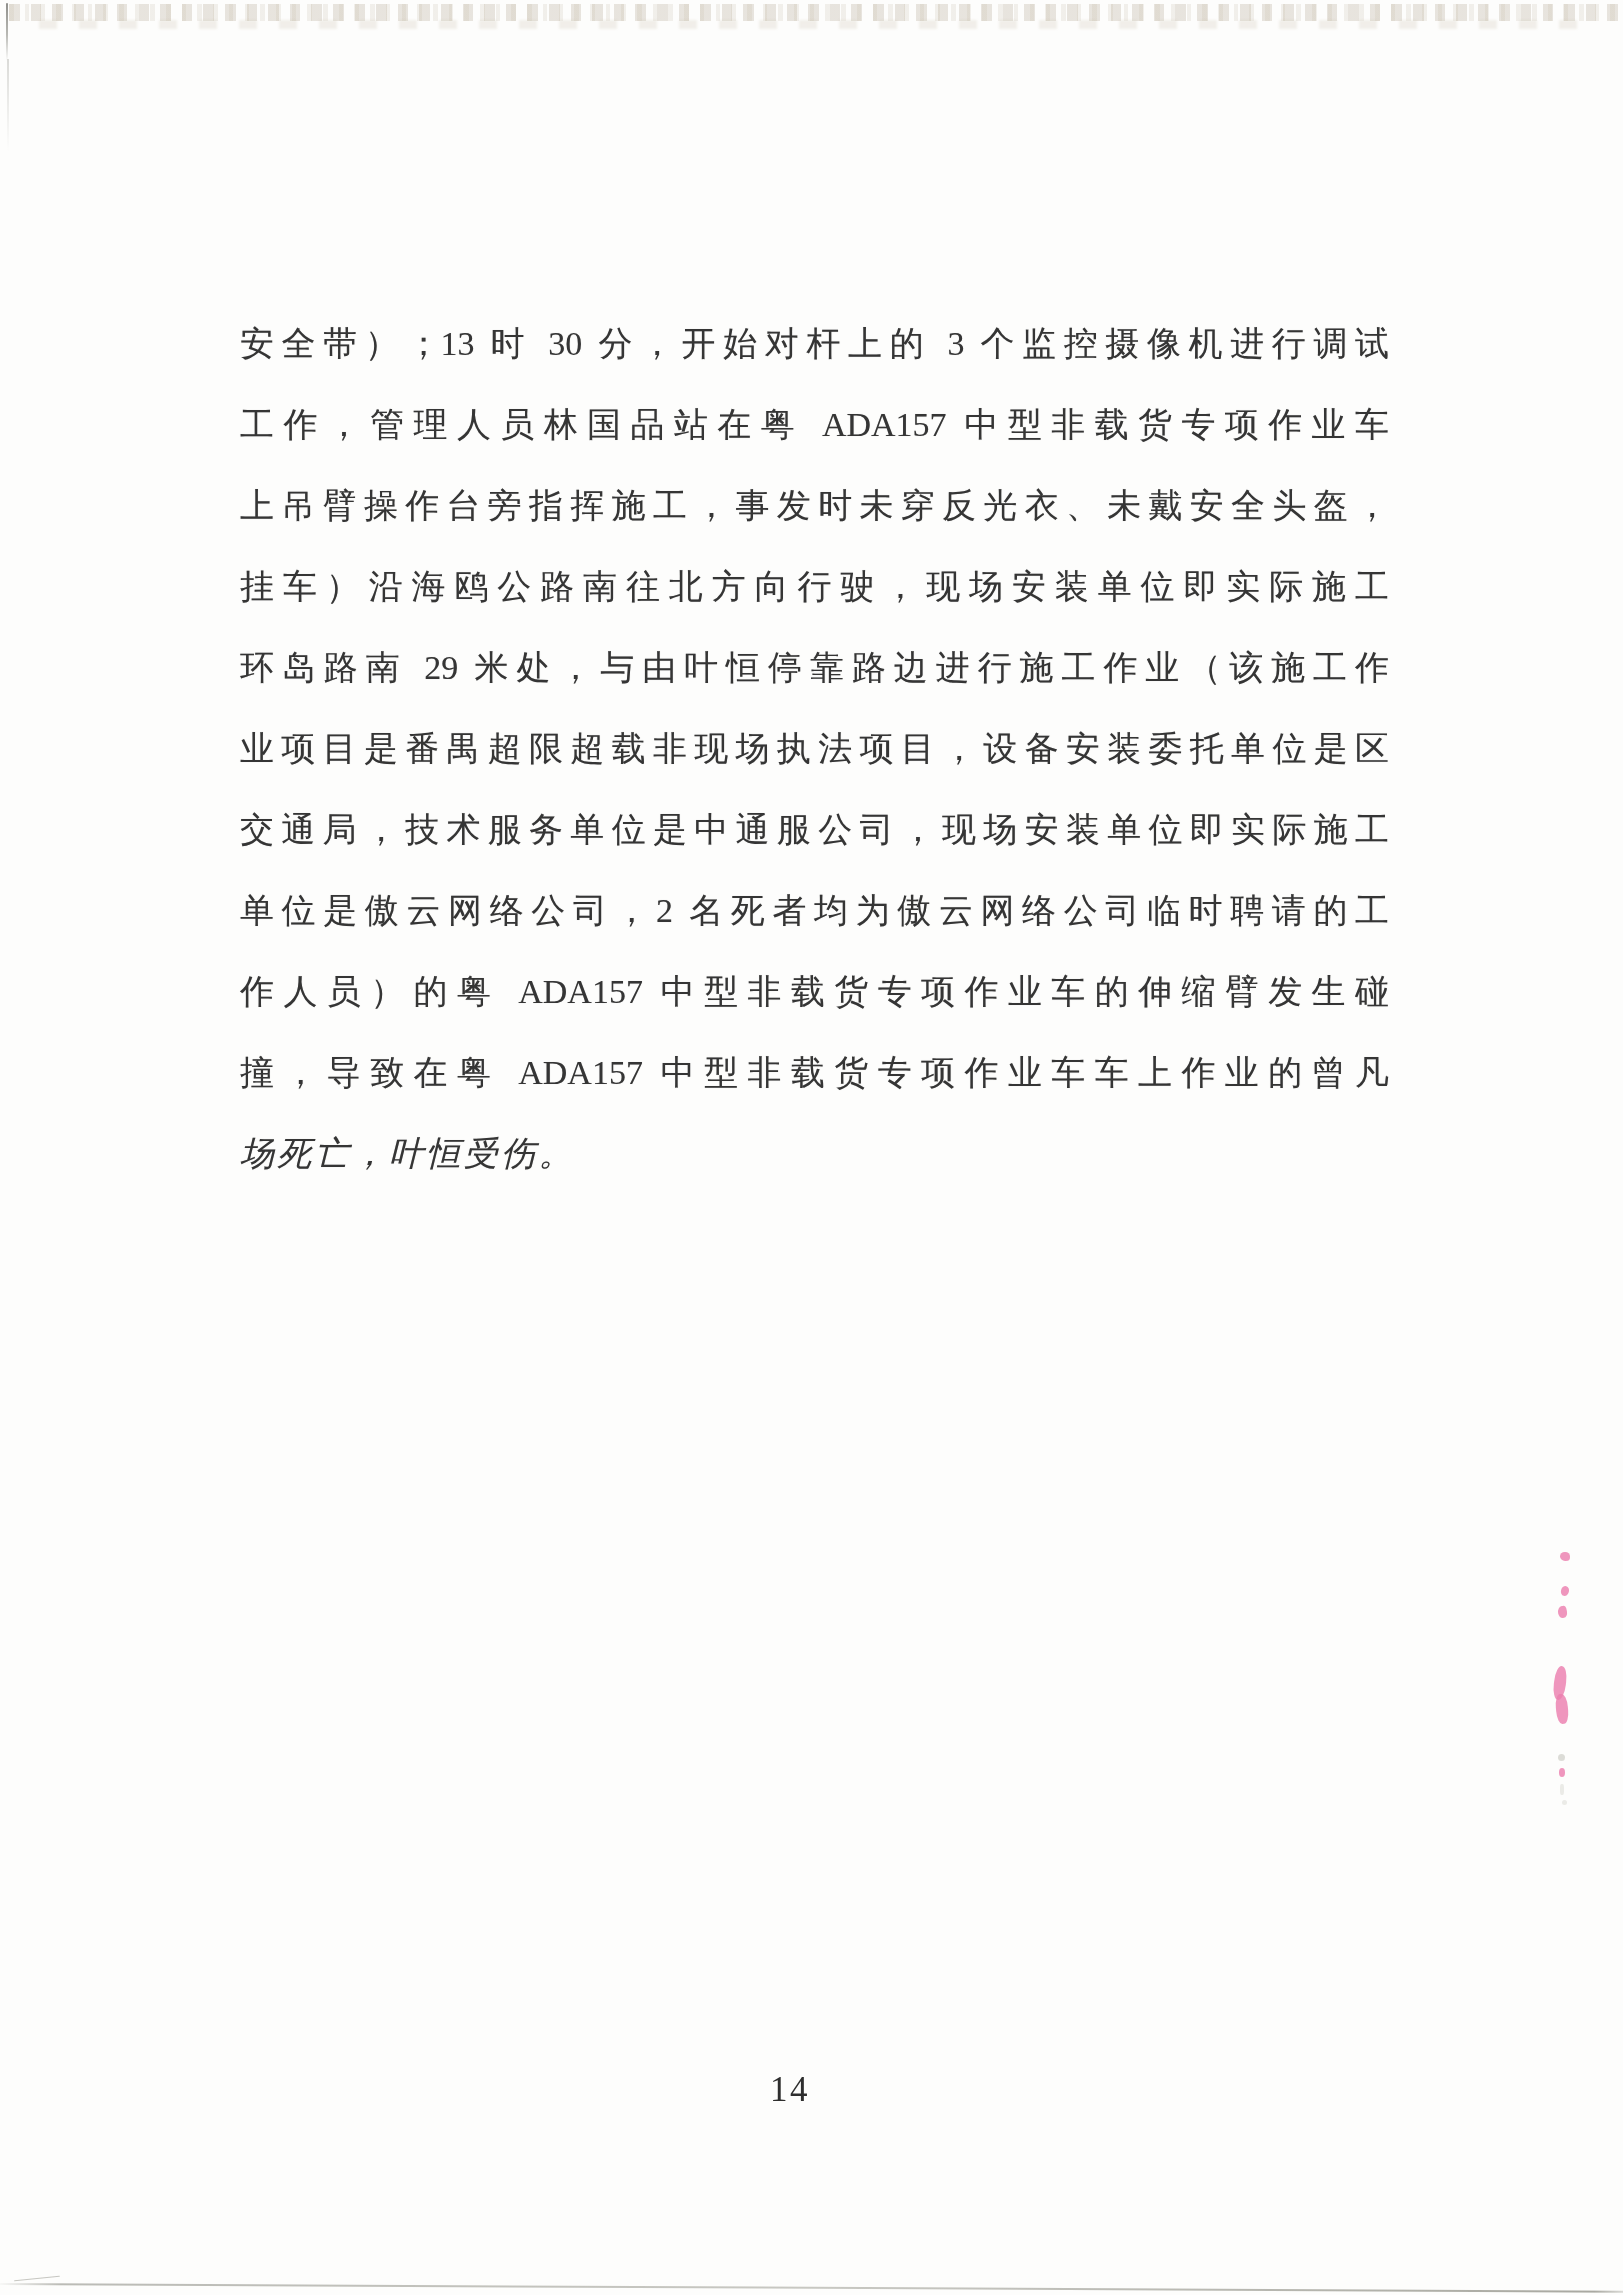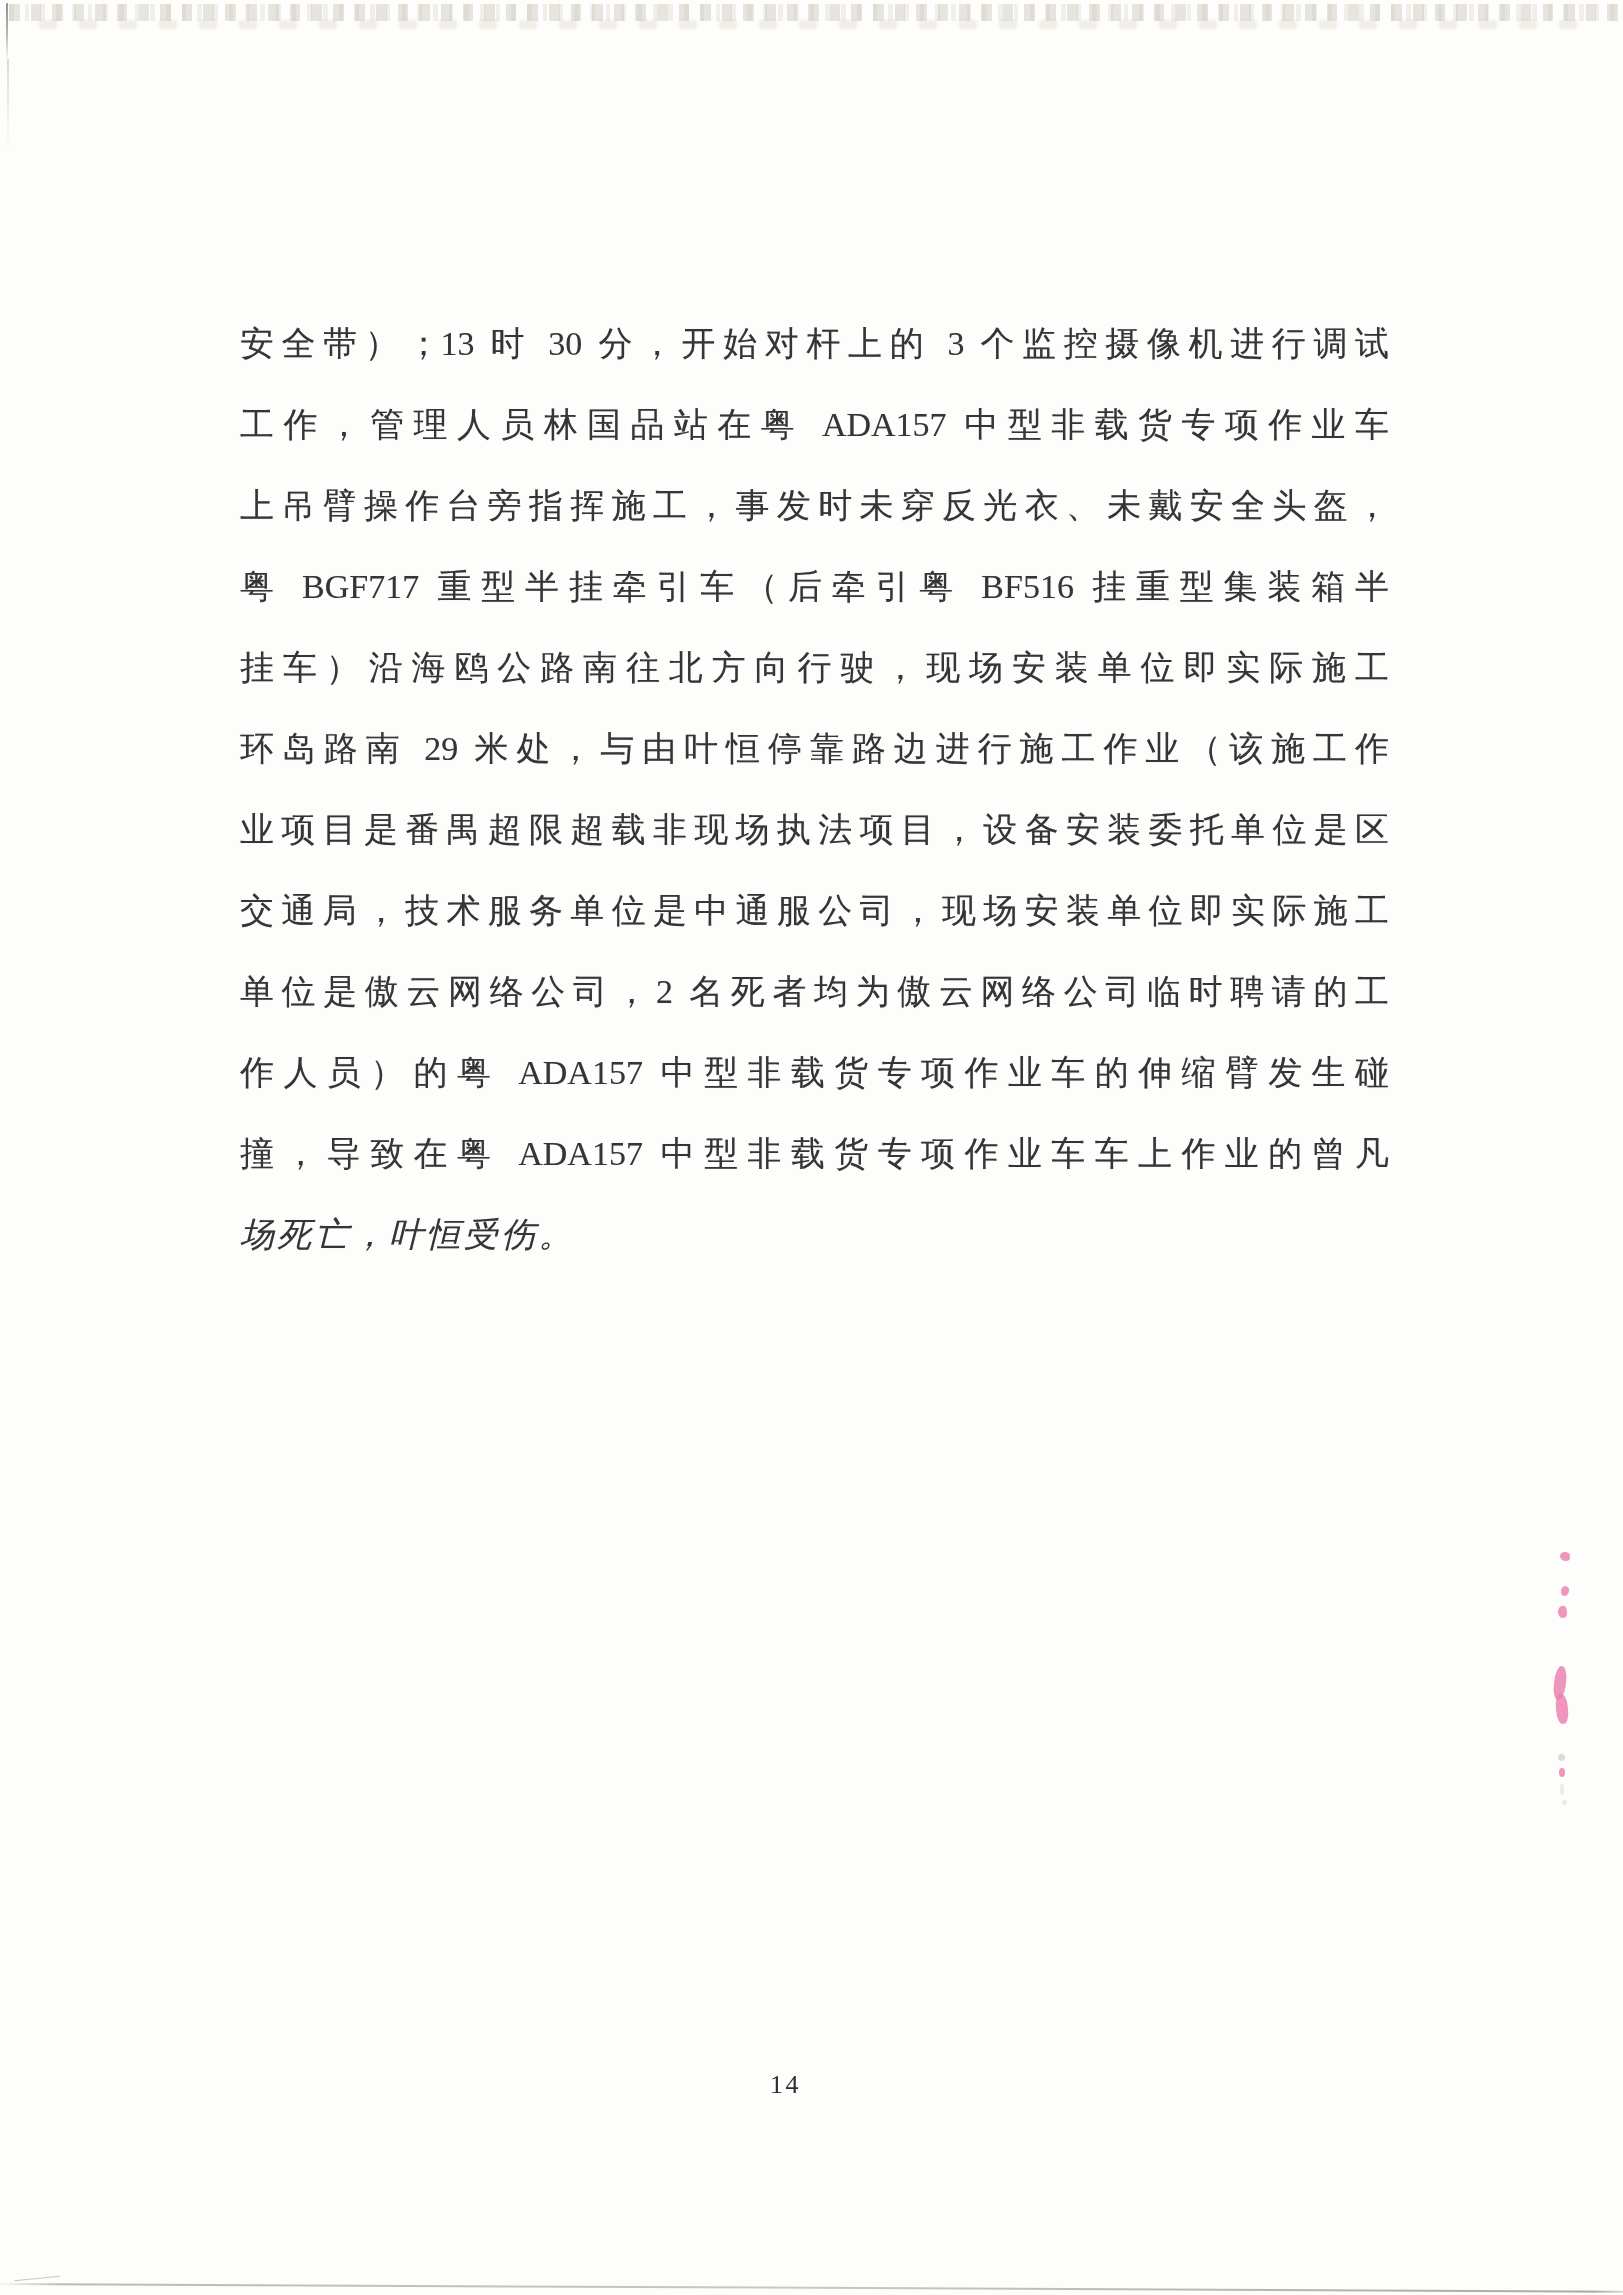--- a/index.html
+++ b/index.html
@@ -68,21 +68,21 @@
     text-align-last: left;
     letter-spacing: 3.3px;
     white-space: normal;
     font-style: italic;
   }
   
   .page-number {
     position: absolute;
     left: 770px;
     top: 2070px;
-    font-size: 26px;
+    font-size: 35px;
     letter-spacing: 2.6px;
     color: #2e2e2e;
   }
   
   .pm {
     position: absolute;
     background: #ec7fae;
     opacity: 0.82;
   }
   .pm.gray { background: #d8d8d3; opacity: 0.9; }
@@ -127,21 +127,20 @@
 
   <div class="top-noise"></div>
   <div class="top-noise-2"></div>
   <div class="left-sliver"></div>
   <div class="left-sliver-faint"></div>
 
   <div class="text-block">
     <div class="line">安全带）；13 时 30 分，开始对杆上的 3 个监控摄像机进行调试</div>
     <div class="line">工作，管理人员林国品站在粤 ADA157 中型非载货专项作业车</div>
     <div class="line">上吊臂操作台旁指挥施工，事发时未穿反光衣、未戴安全头盔，</div>
-    <div class="line">粤 BGF717 重型半挂牵引车（后牵引粤 BF516 挂重型集装箱半</div>
     <div class="line">挂车）沿海鸥公路南往北方向行驶，现场安装单位即实际施工</div>
     <div class="line">环岛路南 29 米处，与由叶恒停靠路边进行施工作业（该施工作</div>
     <div class="line">业项目是番禺超限超载非现场执法项目，设备安装委托单位是区</div>
     <div class="line">交通局，技术服务单位是中通服公司，现场安装单位即实际施工</div>
     <div class="line">单位是傲云网络公司，2 名死者均为傲云网络公司临时聘请的工</div>
     <div class="line">作人员）的粤 ADA157 中型非载货专项作业车的伸缩臂发生碰</div>
     <div class="line">撞，导致在粤 ADA157 中型非载货专项作业车车上作业的曾凡</div>
     <div class="line last">场死亡，叶恒受伤。</div>
   </div>
 

